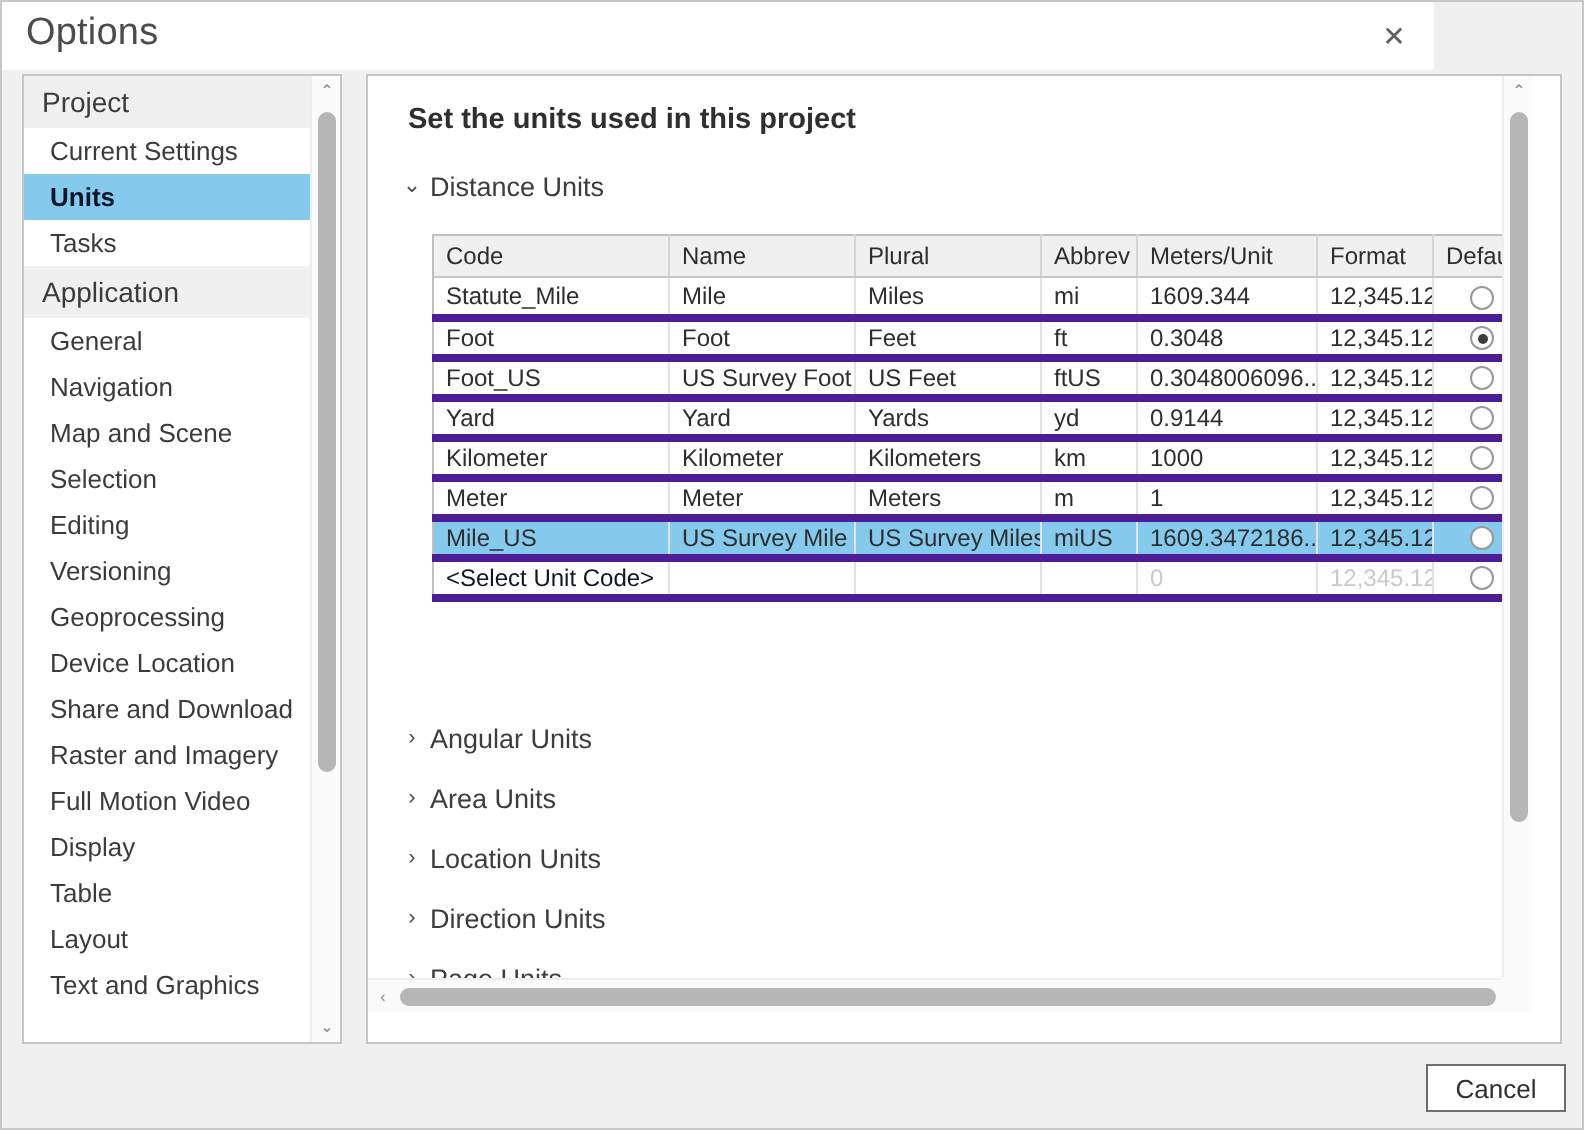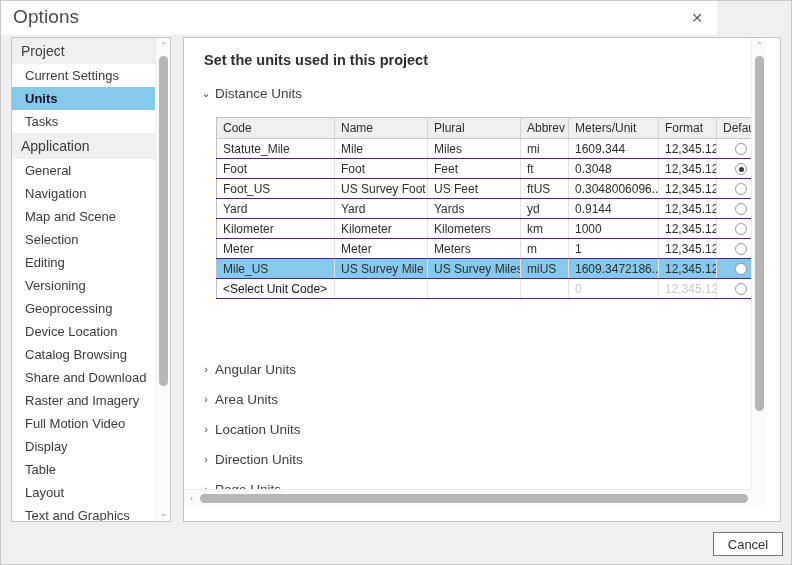--- a/index.html
+++ b/index.html
@@ -149,21 +149,21 @@
     font-size: 12px;
     white-space: nowrap;
     overflow: hidden;
   }
   #units-table th:last-child { border-right: none; text-align: left; }
   #units-table td {
     height: 20px;
     color: #2e2e2e;
     padding: 0 0 0 6px;
     border-right: 1px solid #e2e2e2;
-    border-bottom: 1px solid #4c1d95;
+    border-bottom: 4px solid #4c1d95;
     white-space: nowrap;
     overflow: hidden;
     background: #ffffff;
   }
   #units-table td:last-child { border-right: none; }
   #units-table tr.selected td { background: #85c9ec; }
   #units-table tr.placeholder td { color: #0f172a; }
   #units-table tr.placeholder td.faded { color: #c9c9c9; }
   .radio-cell { text-align: center !important; padding: 0 !important; }
   .radio {
@@ -256,21 +256,20 @@
         <div class="side-item">Tasks</div>
         <div class="side-group">Application</div>
         <div class="side-item">General</div>
         <div class="side-item">Navigation</div>
         <div class="side-item">Map and Scene</div>
         <div class="side-item">Selection</div>
         <div class="side-item">Editing</div>
         <div class="side-item">Versioning</div>
         <div class="side-item">Geoprocessing</div>
         <div class="side-item">Device Location</div>
-        <div class="side-item">Catalog Browsing</div>
         <div class="side-item">Share and Download</div>
         <div class="side-item">Raster and Imagery</div>
         <div class="side-item">Full Motion Video</div>
         <div class="side-item">Display</div>
         <div class="side-item">Table</div>
         <div class="side-item">Layout</div>
         <div class="side-item">Text and Graphics</div>
       </div>
     <div id="sidebar-scroll">
       <div class="sb-arrow up">⌃</div>

